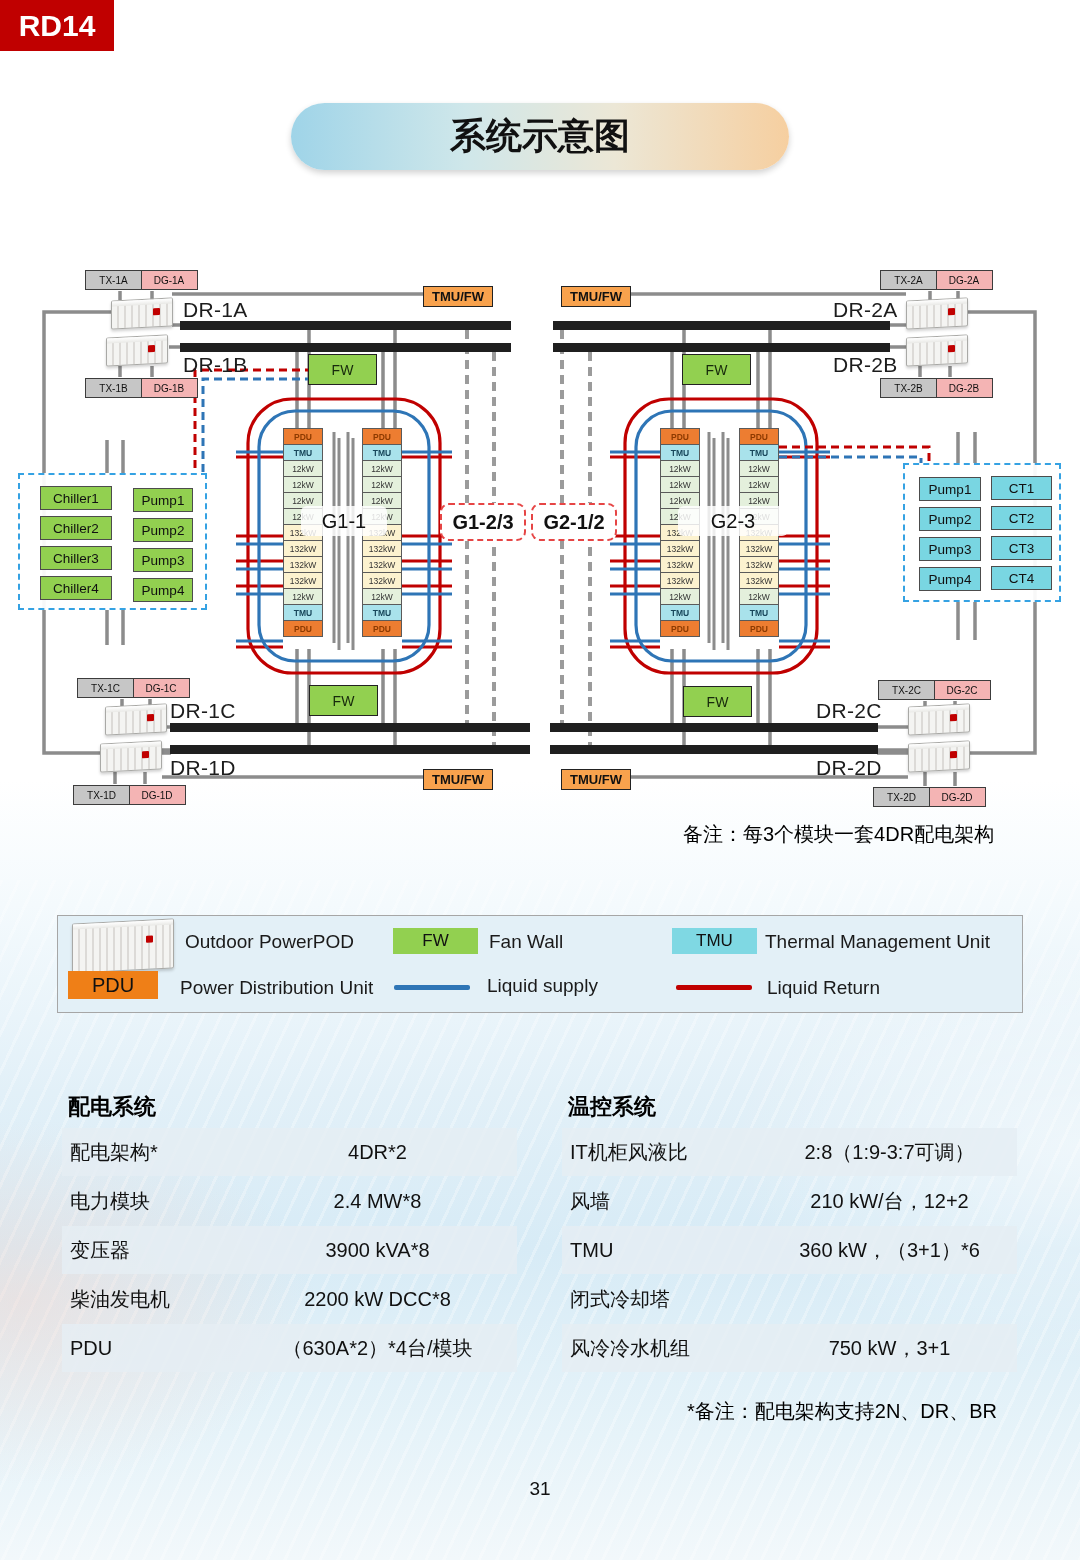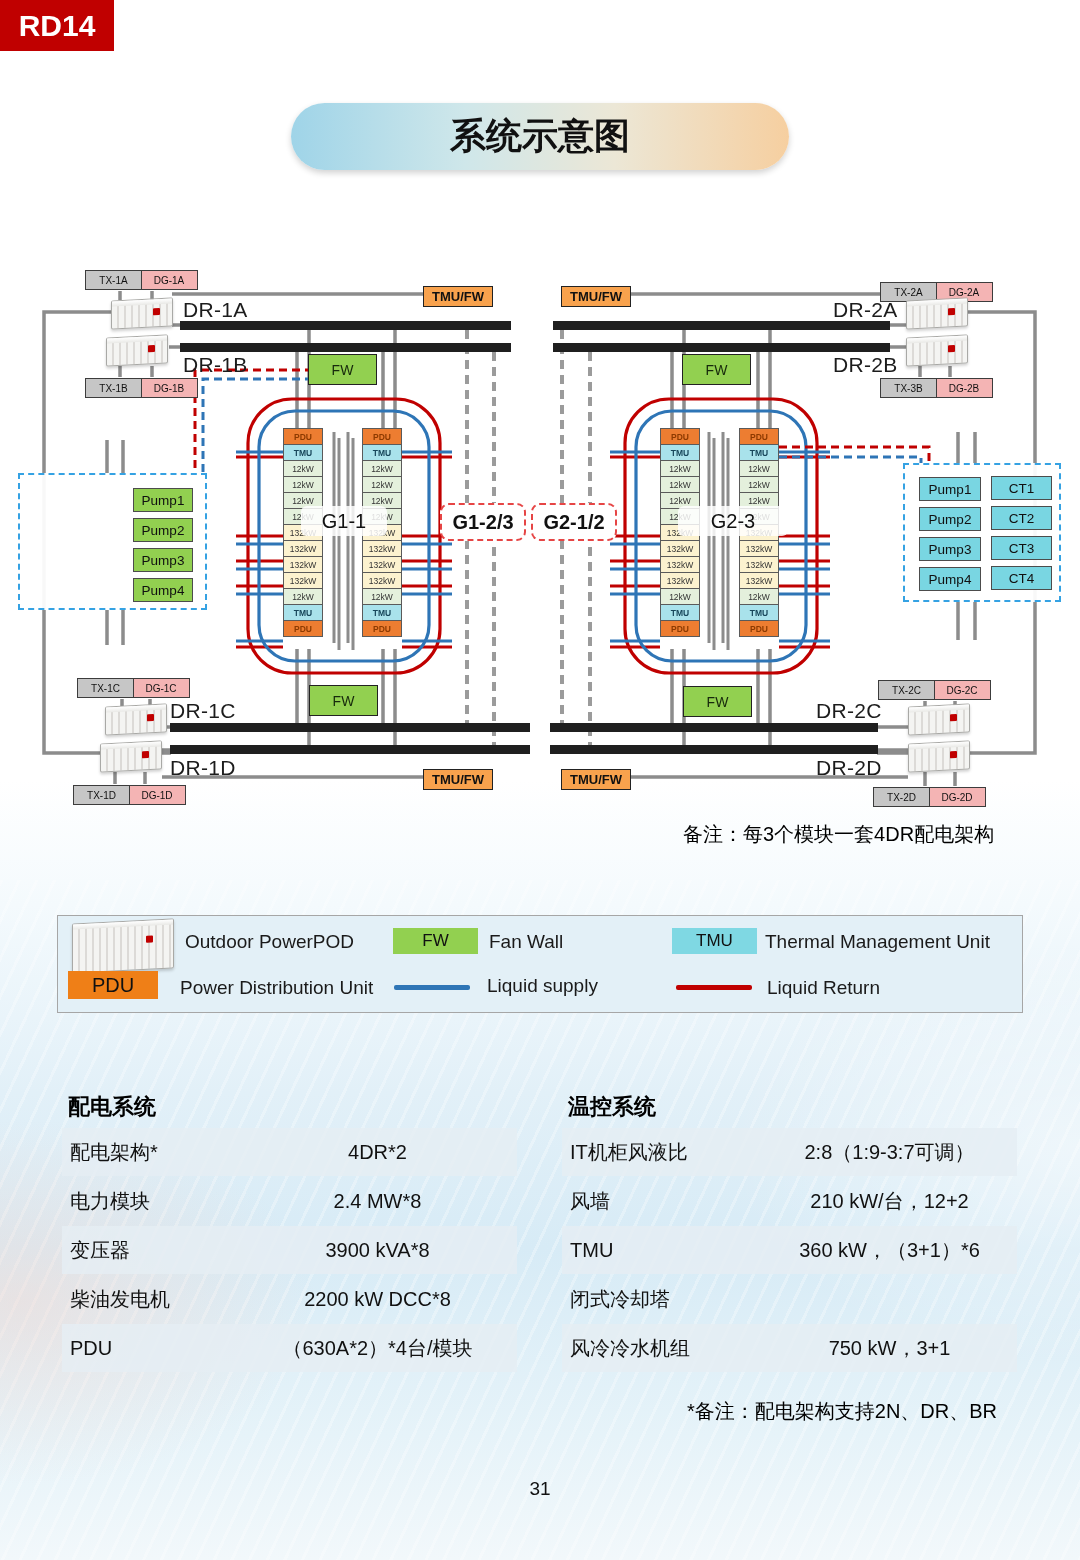--- a/index.html
+++ b/index.html
@@ -162,26 +162,26 @@
     <div class="dglbl">DG-1B</div>
   </div>
   <div class="pairlbl" style="left:77px;top:678px">
     <div class="txlbl">TX-1C</div>
     <div class="dglbl">DG-1C</div>
   </div>
   <div class="pairlbl" style="left:73px;top:785px">
     <div class="txlbl">TX-1D</div>
     <div class="dglbl">DG-1D</div>
   </div>
-  <div class="pairlbl" style="left:880px;top:282px">
+  <div class="pairlbl" style="left:880px;top:270px">
     <div class="txlbl">TX-2A</div>
     <div class="dglbl">DG-2A</div>
   </div>
   <div class="pairlbl" style="left:880px;top:378px">
-    <div class="txlbl">TX-3B</div>
+    <div class="txlbl">TX-2B</div>
     <div class="dglbl">DG-2B</div>
   </div>
   <div class="pairlbl" style="left:878px;top:680px">
     <div class="txlbl">TX-2C</div>
     <div class="dglbl">DG-2C</div>
   </div>
   <div class="pairlbl" style="left:873px;top:787px">
     <div class="txlbl">TX-2D</div>
     <div class="dglbl">DG-2D</div>
   </div>
@@ -278,20 +278,27 @@
       <div class="cell tmu">TMU</div>
       <div class="cell pdu">PDU</div>
     </div>
 
   <div class="gname" style="left:301px;top:506px;width:86px;height:30px">G1-1</div>
   <div class="gname" style="left:678px;top:506px;width:110px;height:30px">G2-3</div>
   <div class="gdash" style="left:440px;top:503px;width:86px;height:38px">G1-2/3</div>
   <div class="gdash" style="left:531px;top:503px;width:86px;height:38px">G2-1/2</div>
 
   <div class="eqbox" style="left:18px;top:473px;width:189px;height:137px">
+    <div class="eqcol" style="left:20px;top:11px;width:72px">
+
+    <div class="eqcell green">Chiller1</div>
+        <div class="eqcell green">Chiller2</div>
+        <div class="eqcell green">Chiller3</div>
+        <div class="eqcell green">Chiller4</div>
+      </div>
     <div class="eqcol" style="left:113px;top:13px;width:60px">
 
     <div class="eqcell green">Pump1</div>
         <div class="eqcell green">Pump2</div>
         <div class="eqcell green">Pump3</div>
         <div class="eqcell green">Pump4</div>
       </div>
   </div>
 
   <div class="eqbox" style="left:903px;top:463px;width:158px;height:139px">

